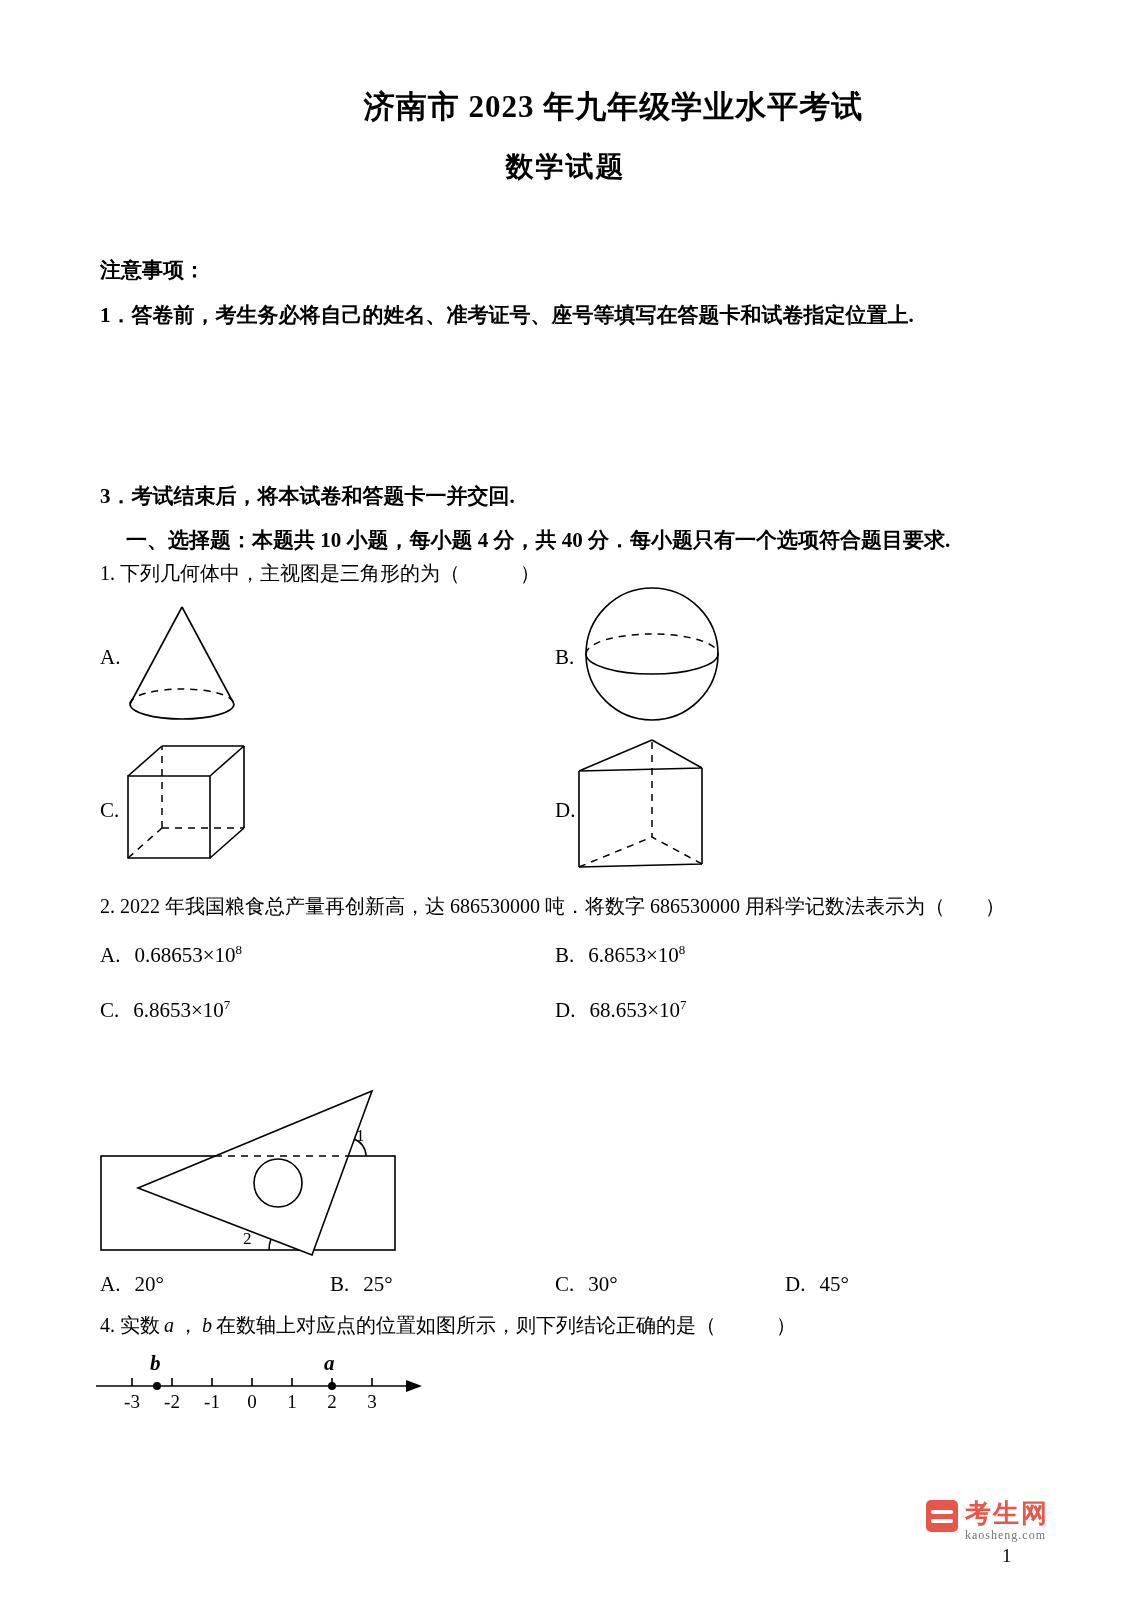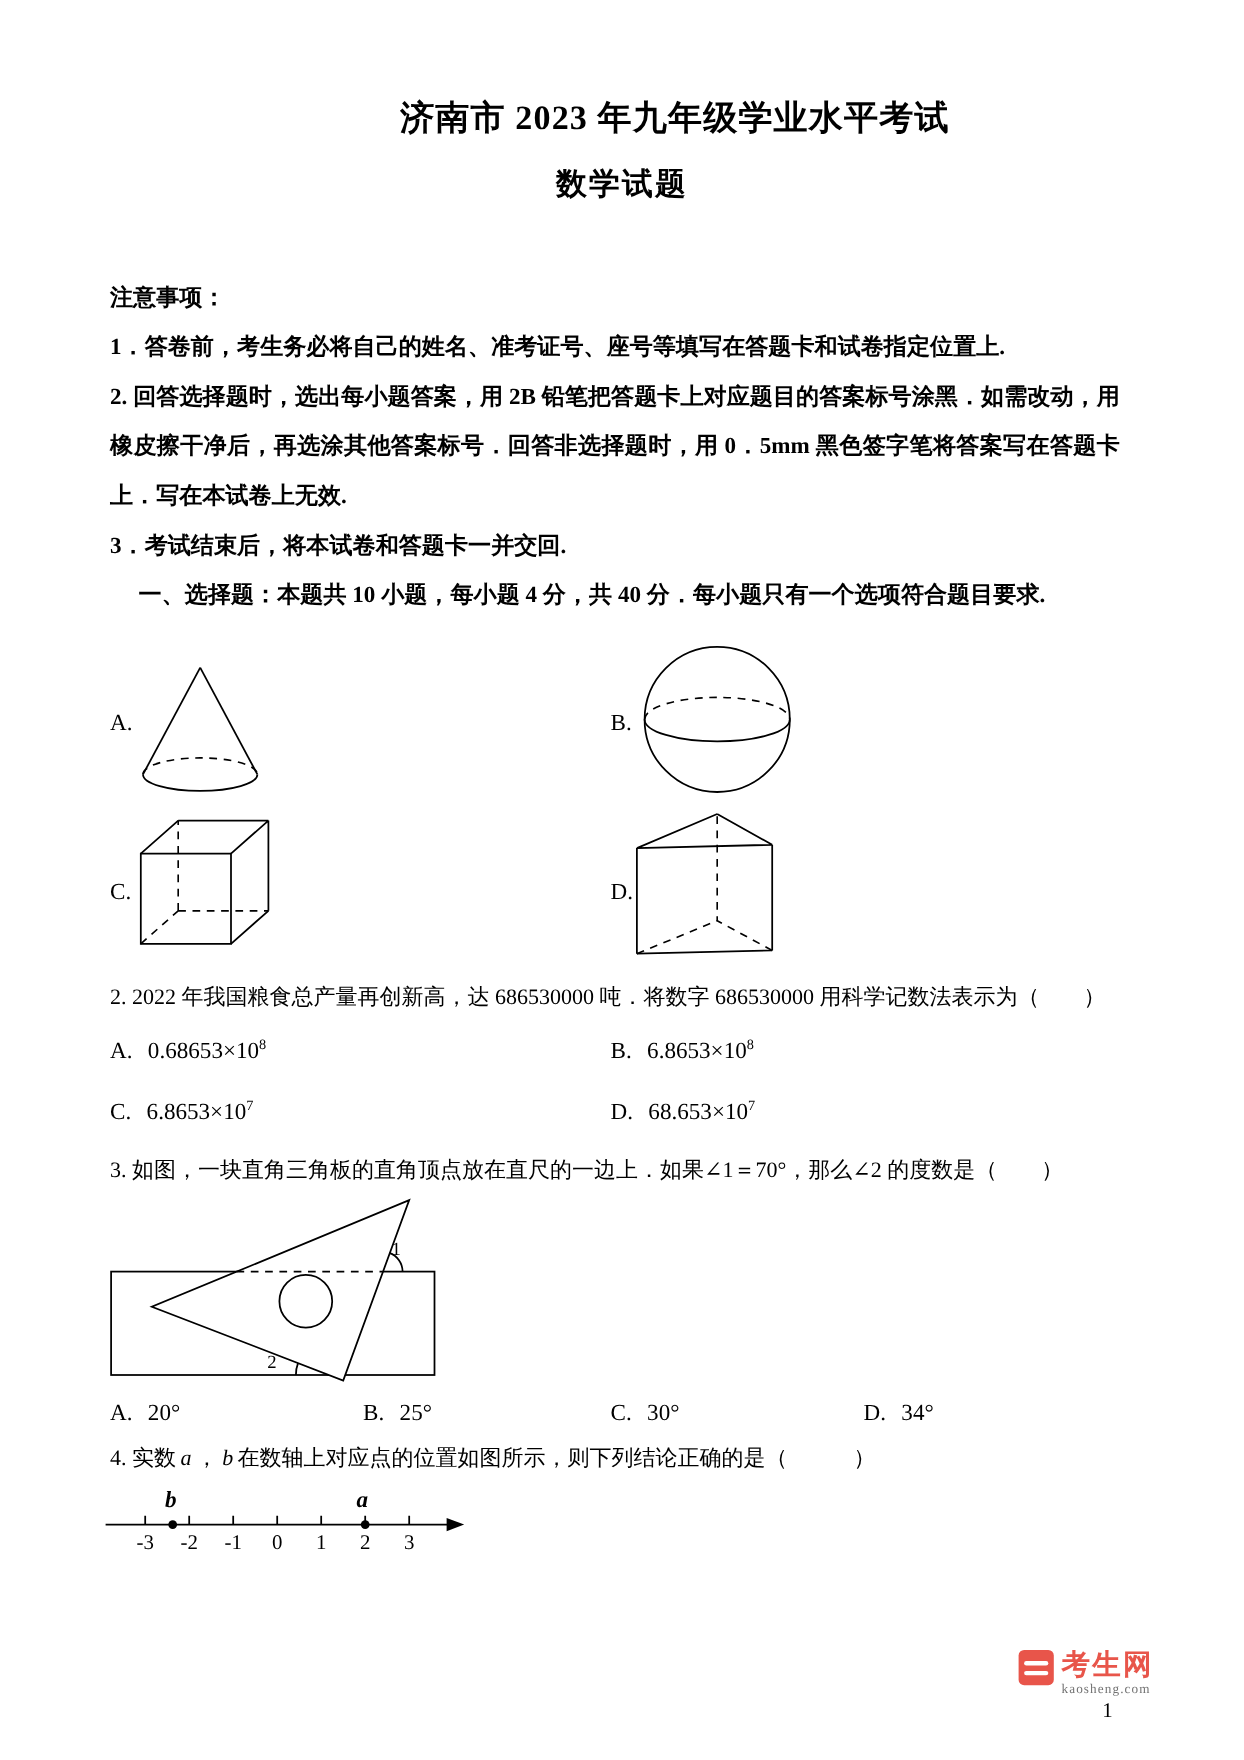--- a/index.html
+++ b/index.html
@@ -42,24 +42,24 @@
 </head>
 <body>
 
 <div class="page">
 
   <h1 class="abs title">济南市 2023 年九年级学业水平考试</h1>
   <h2 class="abs subtitle">数学试题</h2>
 
   <p class="abs bline nhead">注意事项：</p>
   <p class="abs bline n1">1．答卷前，考生务必将自己的姓名、准考证号、座号等填写在答题卡和试卷指定位置上.</p>
-  <p class="abs bline n2">2. 回答选择题时，选出每小题答案，用 2B 铅笔把答题卡上对应题目的答案标号涂黑．如需改动，用橡皮擦干净后，再选涂其他答案标号．回答非选择题时，用 0．5mm 黑色签字笔将答案写在答题卡上．写在本试卷上无效.</p>
   <p class="abs bline n3">3．考试结束后，将本试卷和答题卡一并交回.</p>
   <p class="abs bline sec">一、选择题：本题共 10 小题，每小题 4 分，共 40 分．每小题只有一个选项符合题目要求.</p>
 
+  <p class="abs qtext" style="left:100px; top:560px;">1. 下列几何体中，主视图是三角形的为（　　　）</p>
 
   <span class="abs optlabel" style="left:100px; top:645px;">A.</span>
 
   <svg class="abs" style="left:126px; top:604px;" width="112" height="120" viewBox="0 0 112 120">
     <path class="figline" d="M56 3 L4 100"></path>
     <path class="figline" d="M56 3 L108 100"></path>
     <path class="figdash" d="M4 100 A52 15 0 0 1 108 100"></path>
     <path class="figline" d="M4 100 A52 15 0 0 0 108 100"></path>
   </svg>
 
@@ -95,21 +95,20 @@
   <span class="abs opt" style="left:555px; top:942px;">
     <span class="optlab">B.</span><span class="optval"><span>6.8653×10</span><sup>8</sup></span>
   </span>
   <span class="abs opt" style="left:100px; top:997px;">
     <span class="optlab">C.</span><span class="optval"><span>6.8653×10</span><sup>7</sup></span>
   </span>
   <span class="abs opt" style="left:555px; top:997px;font-family:Liberation Serif, serif;">
     <span class="optlab">D.</span><span class="optval"><span>68.653×10</span><sup>7</sup></span>
   </span>
 
-  <p class="abs qtext" style="left:100px; top:1050px;">3. 如图，一块直角三角板的直角顶点放在直尺的一边上．如果∠1＝70°，那么∠2 的度数是（　　）</p>
 
   <svg class="abs" style="left:100px; top:1083px;" width="300" height="180" viewBox="0 0 300 180">
     <rect class="figline" x="1" y="73" width="294" height="94"></rect>
     <polygon class="figfill" points="272,8 38,105 212,172"></polygon>
     <path class="figdash" d="M115 73 L248 73"></path>
     <circle class="figline" cx="178" cy="100" r="24" fill="#ffffff"></circle>
     <path class="figline" d="M266 73 A18 18 0 0 0 254 56"></path>
     <path class="figline" d="M169 167 A30 30 0 0 1 171 156"></path>
     <text x="256" y="58" font-size="17">1</text>
     <text x="143" y="161" font-size="17">2</text>
@@ -118,21 +117,21 @@
   <span class="abs opt" style="left:100px; top:1272px;">
     <span class="optlab">A.</span><span>20°</span>
   </span>
   <span class="abs opt" style="left:330px; top:1272px;">
     <span class="optlab">B.</span><span>25°</span>
   </span>
   <span class="abs opt" style="left:555px; top:1272px;">
     <span class="optlab">C.</span><span>30°</span>
   </span>
   <span class="abs opt" style="left:785px; top:1272px;">
-    <span class="optlab">D.</span><span>34°</span>
+    <span class="optlab">D.</span><span>45°</span>
   </span>
 
   <p class="abs qtext" style="left:100px; top:1312px;">
     <span>4. 实数</span><span class="mvar">a</span><span>，</span><span class="mvar">b</span><span>在数轴上对应点的位置如图所示，则下列结论正确的是（　　　）</span>
   </p>
 
   <svg class="abs" style="left:92px; top:1348px;" width="332" height="64" viewBox="0 0 332 64">
     <path class="figline" d="M4 38 L316 38"></path>
     <polygon points="314,32 330,38 314,44" fill="#000"></polygon>
     <path class="figline" d="M40 30 L40 38 M80 30 L80 38 M120 30 L120 38 M160 30 L160 38 M200 30 L200 38 M240 30 L240 38 M280 30 L280 38"></path>

